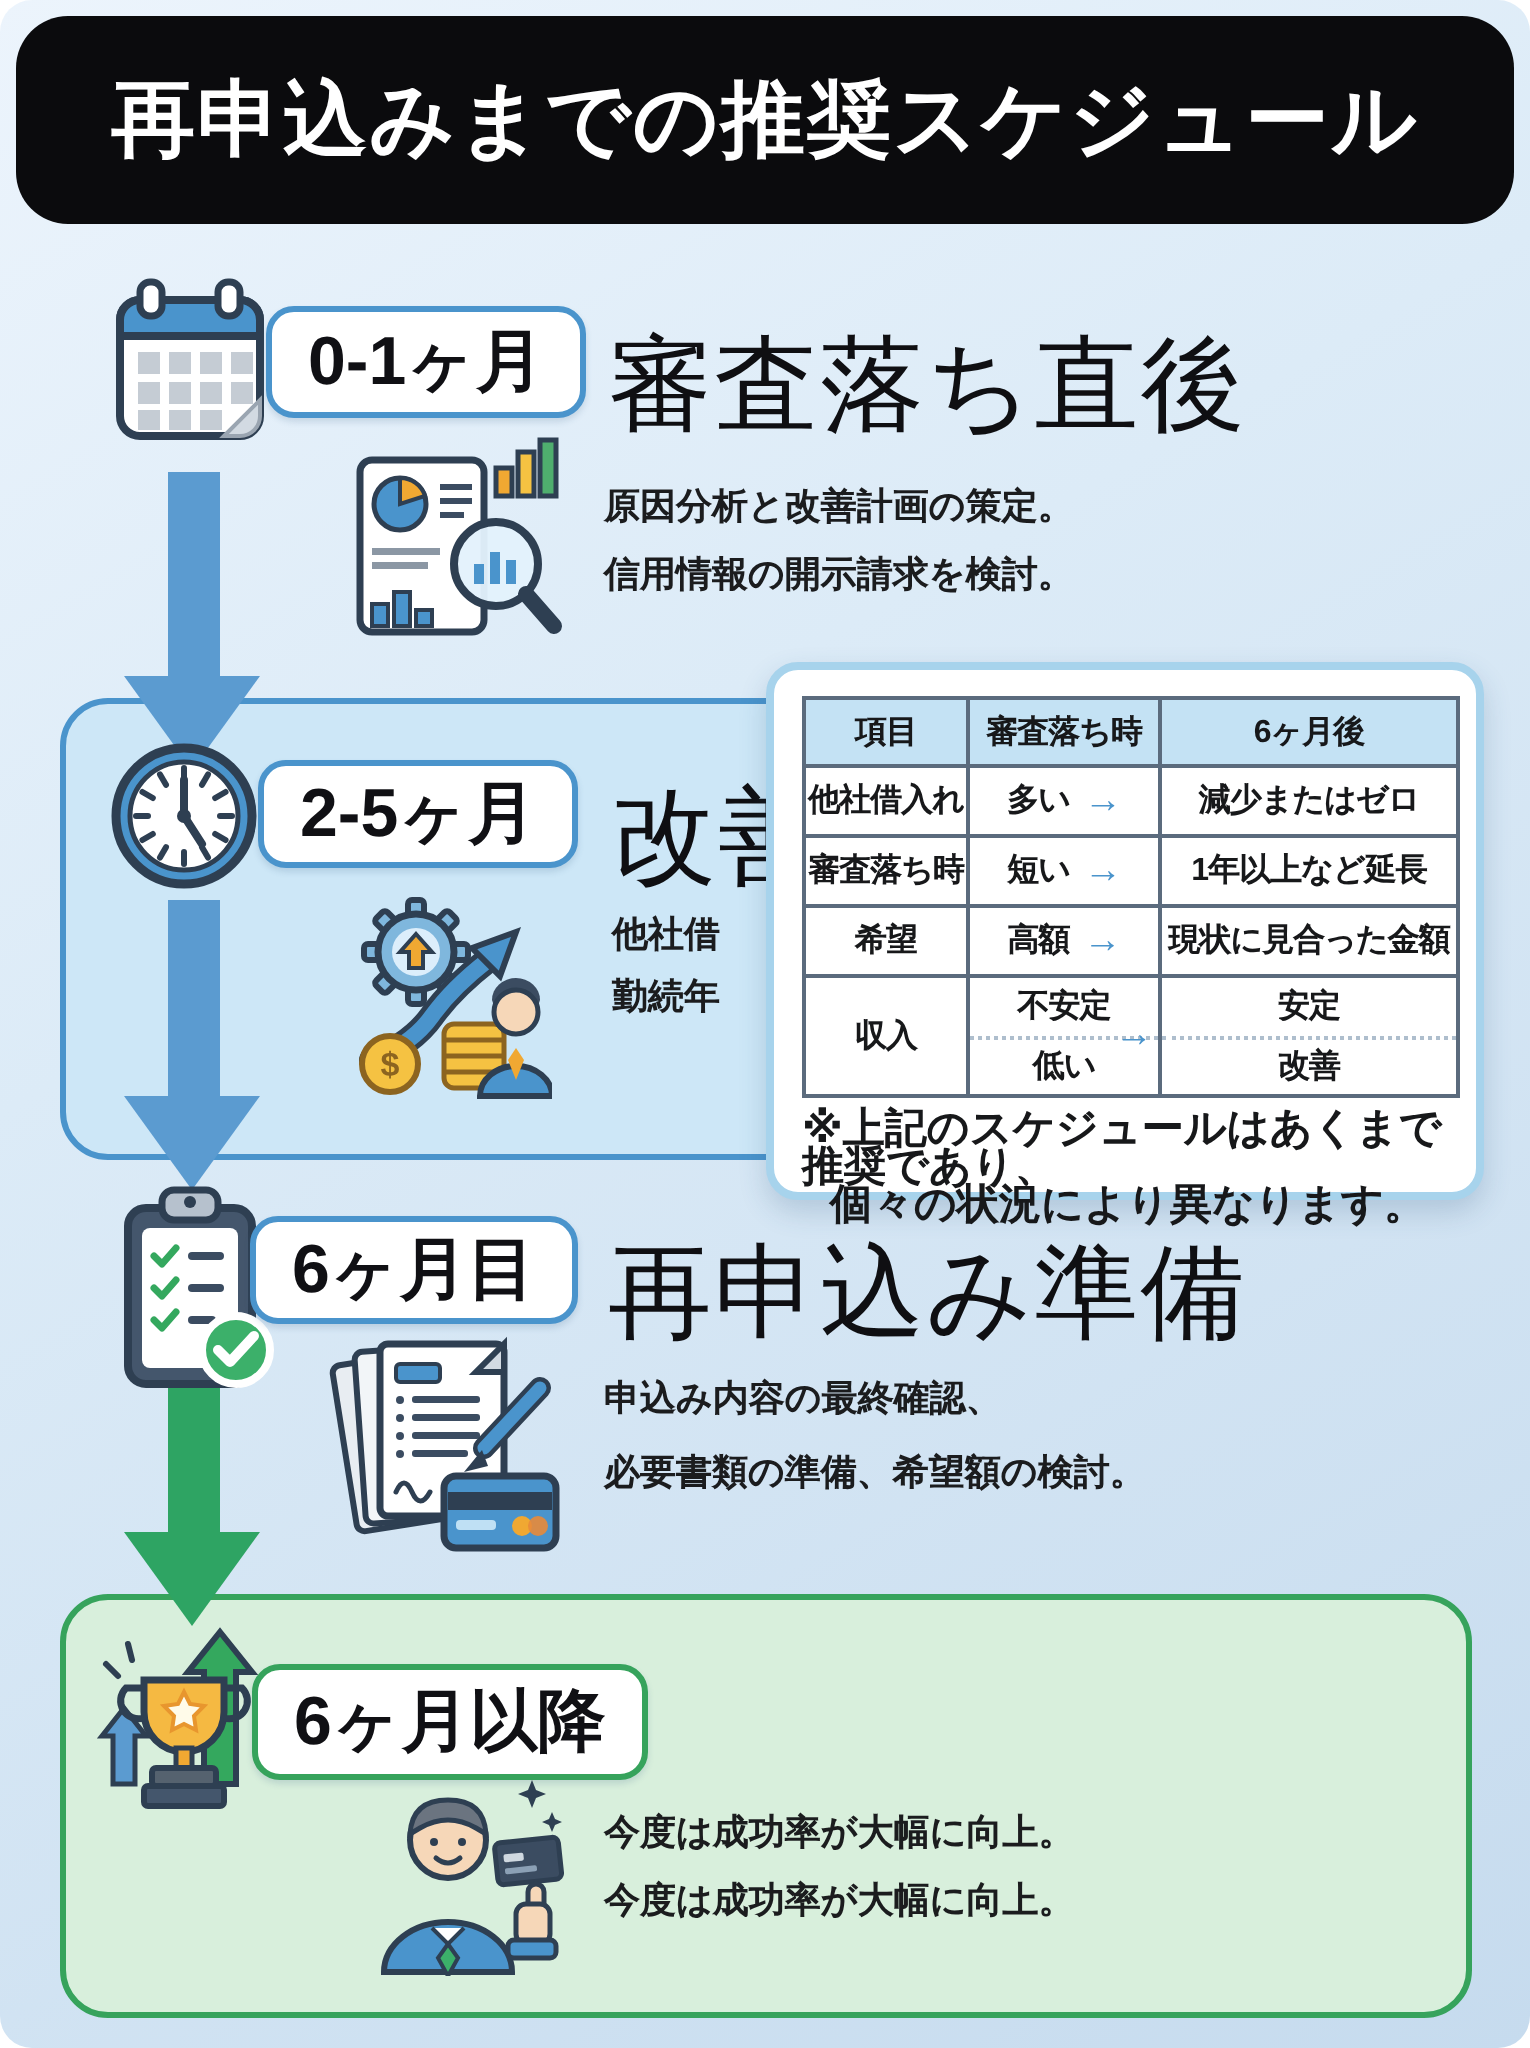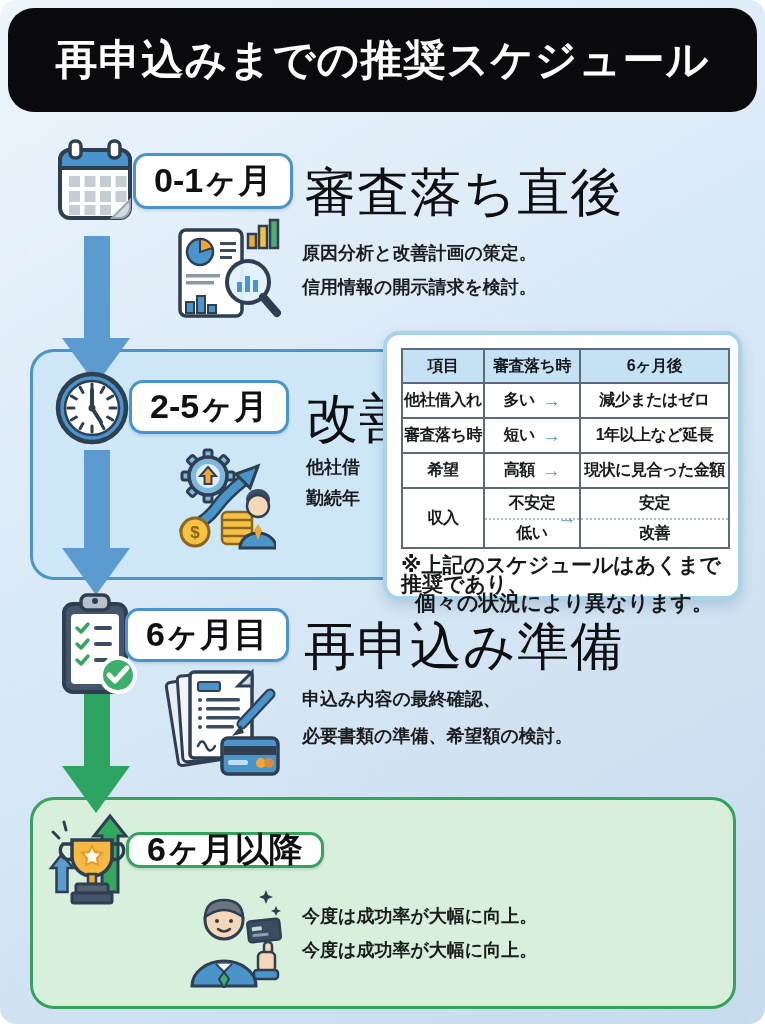--- a/index.html
+++ b/index.html
@@ -62,21 +62,21 @@
   .d2 div{line-height:31px;}
   
   .i-clip{left:58px;top:592px;}
   .b3{left:125px;top:608px;height:54px;}
   .t3{left:304px;top:612px;}
   .i-doc{left:164px;top:664px;}
   .d3{left:302px;top:681px;}
   .d3 div{line-height:37px;}
   
   .i-tro{left:48px;top:812px;}
-  .b4{left:126px;top:832px;height:36px;}
+  .b4{left:126px;top:832px;height:58px;}
   .t4{left:304px;top:838px;}
   .i-per{left:178px;top:886px;}
   .d4{left:302px;top:899px;}
   
   .tcard{
     position:absolute;left:383px;top:331px;width:359px;height:269px;z-index:5;
     background:#ffffff;border:4px solid #a7d3ec;border-radius:16px;
     box-shadow:0 6px 14px rgba(40,80,120,.20);padding:13px 14px 8px;
   }
   table.cmp{border-collapse:collapse;width:327px;table-layout:fixed;}

